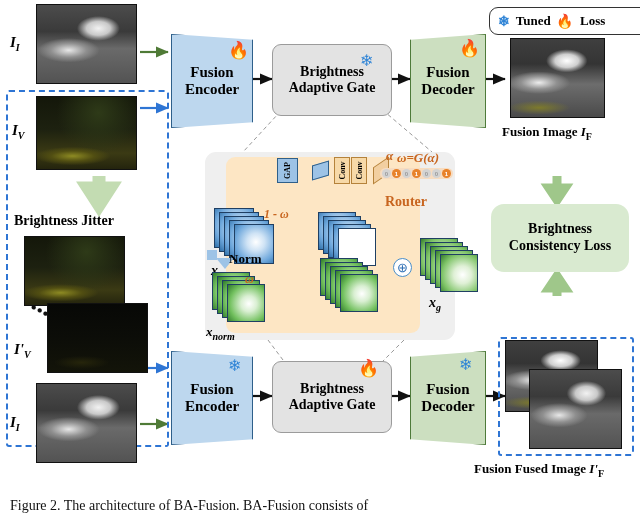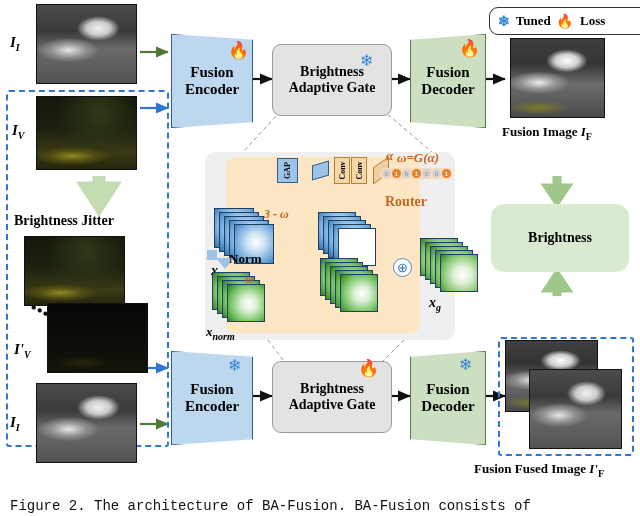--- a/index.html
+++ b/index.html
@@ -210,20 +210,21 @@
 
 <div class="thumb th-fused" style="left:510px;top:38px;width:95px;height:80px;"></div>
 <div class="abs" style="left:502px;top:124px;font-weight:bold;font-size:13px;">
   <span>Fusion Image</span>
   <i style="font-weight:bold;">I</i><sub class="sub">F</sub>
 </div>
 
 <div class="lossbox" style="left:491px;top:204px;width:138px;height:68px;">
   <div>
     <div>Brightness</div>
+    <div>Consistency Loss</div>
   </div>
 </div>
 
 <div class="trap trap-enc" style="left:171px;top:351px;width:80px;height:92px;">
   <div>
     <div>Fusion</div>
     <div>Encoder</div>
   </div>
 </div>
 <div class="abs" style="left:228px;top:356px;font-size:16px;color:#2f84d6;">❄</div>
@@ -304,21 +305,21 @@
   <i class="fm-green" style="left:0;top:0;width:38px;height:38px;"></i>
   <i class="fm-green" style="left:5px;top:4px;width:38px;height:38px;"></i>
   <i class="fm-green" style="left:10px;top:8px;width:38px;height:38px;"></i>
   <i class="fm-green" style="left:15px;top:12px;width:38px;height:38px;"></i>
 </div>
 <div class="abs lbl" style="left:206px;top:324px;font-size:13px;">
   <span>x</span><sub class="sub">norm</sub>
 </div>
 
 <div class="abs" style="left:264px;top:207px;font-weight:bold;font-size:12px;color:#c8651f;
-     font-style:italic;">3 - ω</div>
+     font-style:italic;">1 - ω</div>
 
 <div class="abs" style="left:245px;top:272px;font-weight:bold;font-size:12px;color:#c8651f;
      font-style:italic;">ω</div>
 
 <div class="stack" style="left:318px;top:212px;width:62px;height:54px;">
   <i class="fm-blue" style="left:0;top:0;width:38px;height:38px;"></i>
   <i class="fm-blue" style="left:5px;top:4px;width:38px;height:38px;"></i>
   <i class="fm-blue" style="left:10px;top:8px;width:38px;height:38px;"></i>
   <i class="fm-blue" style="left:15px;top:12px;width:38px;height:38px;"></i>
   <i class="fm-white" style="left:20px;top:16px;width:38px;height:38px;"></i>
@@ -340,13 +341,13 @@
   <i class="fm-mix" style="left:0;top:0;width:38px;height:38px;"></i>
   <i class="fm-mix" style="left:5px;top:4px;width:38px;height:38px;"></i>
   <i class="fm-mix" style="left:10px;top:8px;width:38px;height:38px;"></i>
   <i class="fm-mix" style="left:15px;top:12px;width:38px;height:38px;"></i>
   <i class="fm-mix" style="left:20px;top:16px;width:38px;height:38px;"></i>
 </div>
 <div class="abs lbl" style="left:429px;top:295px;font-size:14px;">
   <span>x</span><sub class="sub">g</sub>
 </div>
 
-<div class="cap" style="left:10px;top:498px;font-family:Liberation Mono, monospace;">Figure 2.  The architecture of BA-Fusion. BA-Fusion consists of</div>
+<div class="cap" style="left:10px;top:498px;">Figure 2.  The architecture of BA-Fusion. BA-Fusion consists of</div>
 
 </body></html>

